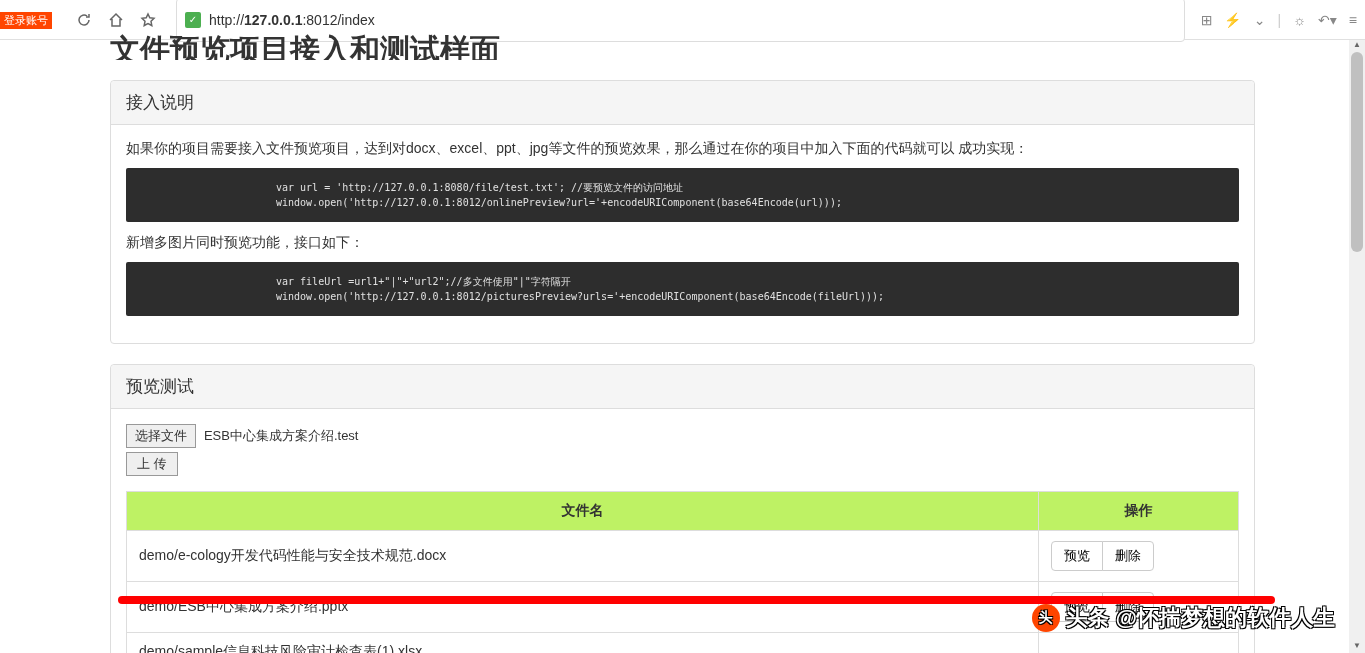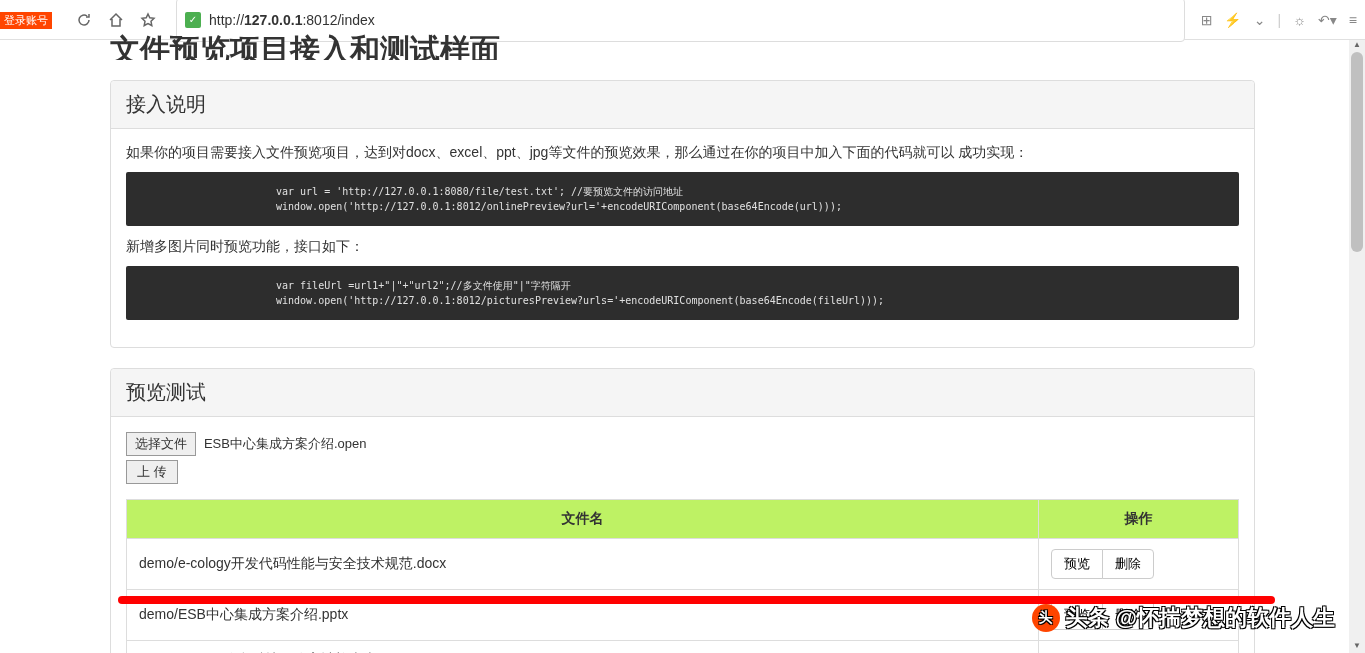--- a/index.html
+++ b/index.html
@@ -11,21 +11,21 @@
 .shield { width: 16px; height: 16px; background: #4caf50; border-radius: 2px; display: flex; align-items: center; justify-content: center; margin-right: 8px; }
 .shield::before { content: "✓"; color: #fff; font-size: 10px; }
 .url-text { font-size: 14px; color: #333; }
 .url-text .bold { font-weight: bold; }
 .right-icons { display: flex; gap: 12px; align-items: center; color: #888; }
 .right-icons span { cursor: pointer; }
 .login-tag { position: absolute; top: 12px; left: 0; background: #ff4500; color: #fff; font-size: 11px; padding: 1px 4px; z-index: 100; }
 .page-content { padding: 0 110px; position: relative; }
 .page-title { font-size: 30px; font-weight: bold; margin-top: -10px; overflow: hidden; height: 30px; }
 .panel { border: 1px solid #ddd; border-radius: 4px; margin-top: 20px; }
-.panel-header { background: #f5f5f5; padding: 10px 15px; border-bottom: 1px solid #ddd; font-size: 20px; border-radius: 4px 4px 0 0; }
+.panel-header { background: #f5f5f5; padding: 10px 15px; border-bottom: 1px solid #ddd; font-size: 17px; border-radius: 4px 4px 0 0; }
 .panel-body { padding: 15px; }
 .info-text { margin-bottom: 10px; font-size: 14px; }
 .code-block { background: #2d2d2d; color: #e0e0e0; padding: 12px 150px; font-family: Consolas, monospace; font-size: 10px; border-radius: 2px; margin-bottom: 12px; line-height: 1.5; white-space: pre; overflow-x: auto; }
 .file-upload { margin-bottom: 15px; }
 .file-btn { border: 1px solid #999; background: #efefef; padding: 2px 8px; font-size: 13px; cursor: pointer; display: inline-block; }
 .file-name { margin-left: 4px; font-size: 13px; }
 .upload-btn { border: 1px solid #999; background: #efefef; padding: 2px 10px; font-size: 13px; cursor: pointer; margin-top: 4px; display: inline-block; }
 table { width: 100%; border-collapse: collapse; }
 th { text-align: center; padding: 10px 26px; border: 1px solid #ddd; background: #bef264; font-weight: bold; }
 td { padding: 10px 12px; border: 1px solid #ddd; vertical-align: middle; }
@@ -96,21 +96,21 @@
       <div class="code-block">var fileUrl =url1+"|"+"url2";//多文件使用"|"字符隔开
 window.open('http://127.0.0.1:8012/picturesPreview?urls='+encodeURIComponent(base64Encode(fileUrl)));</div>
     </div>
   </div>
 
   <div class="panel">
     <div class="panel-header">预览测试</div>
     <div class="panel-body">
       <div class="file-upload">
         <span class="file-btn">选择文件</span>
-        <span class="file-name">ESB中心集成方案介绍.open</span><br>
+        <span class="file-name">ESB中心集成方案介绍.test</span><br>
         <span class="upload-btn">上 传</span>
       </div>
       <table>
         <thead>
           <tr>
             <th>文件名</th>
             <th class="action-col">操作</th>
           </tr>
         </thead>
         <tbody>

